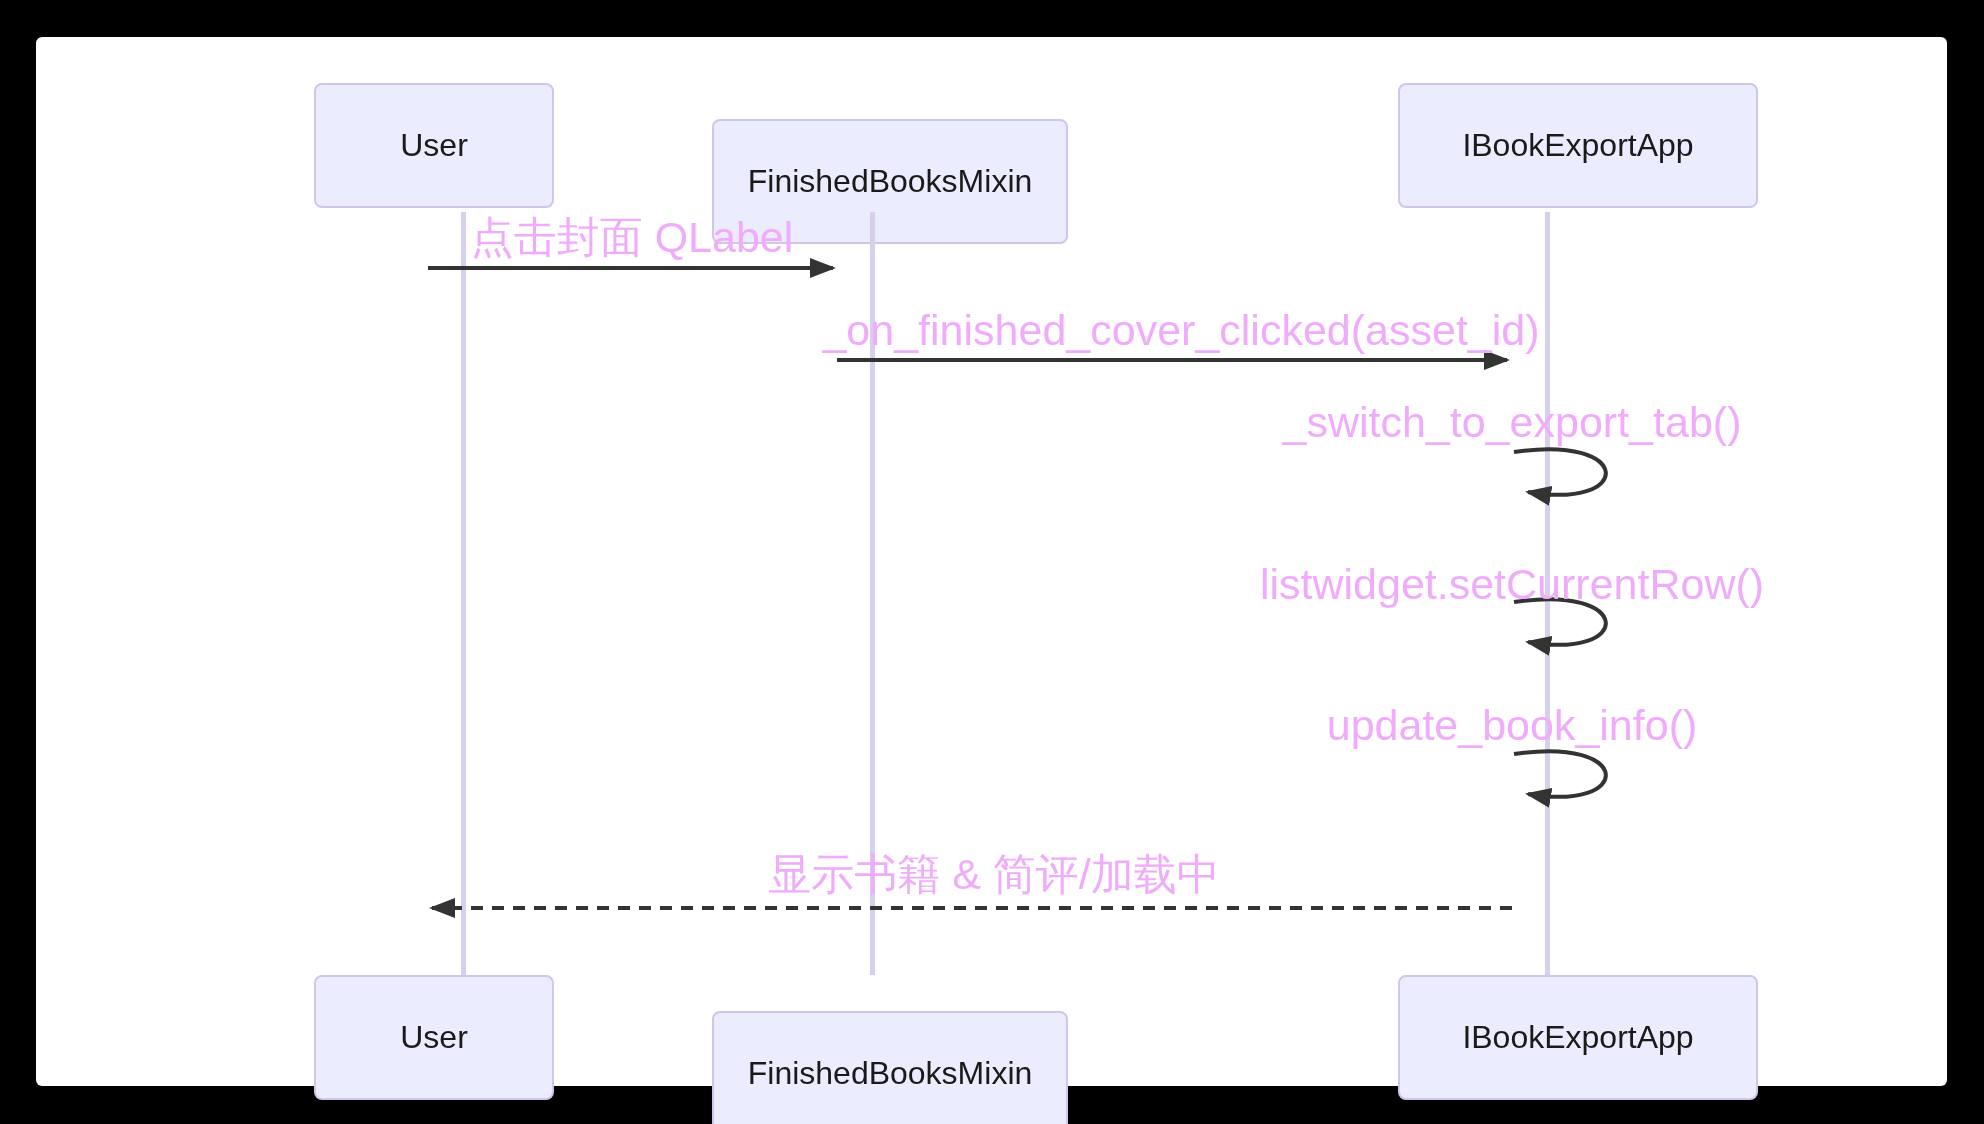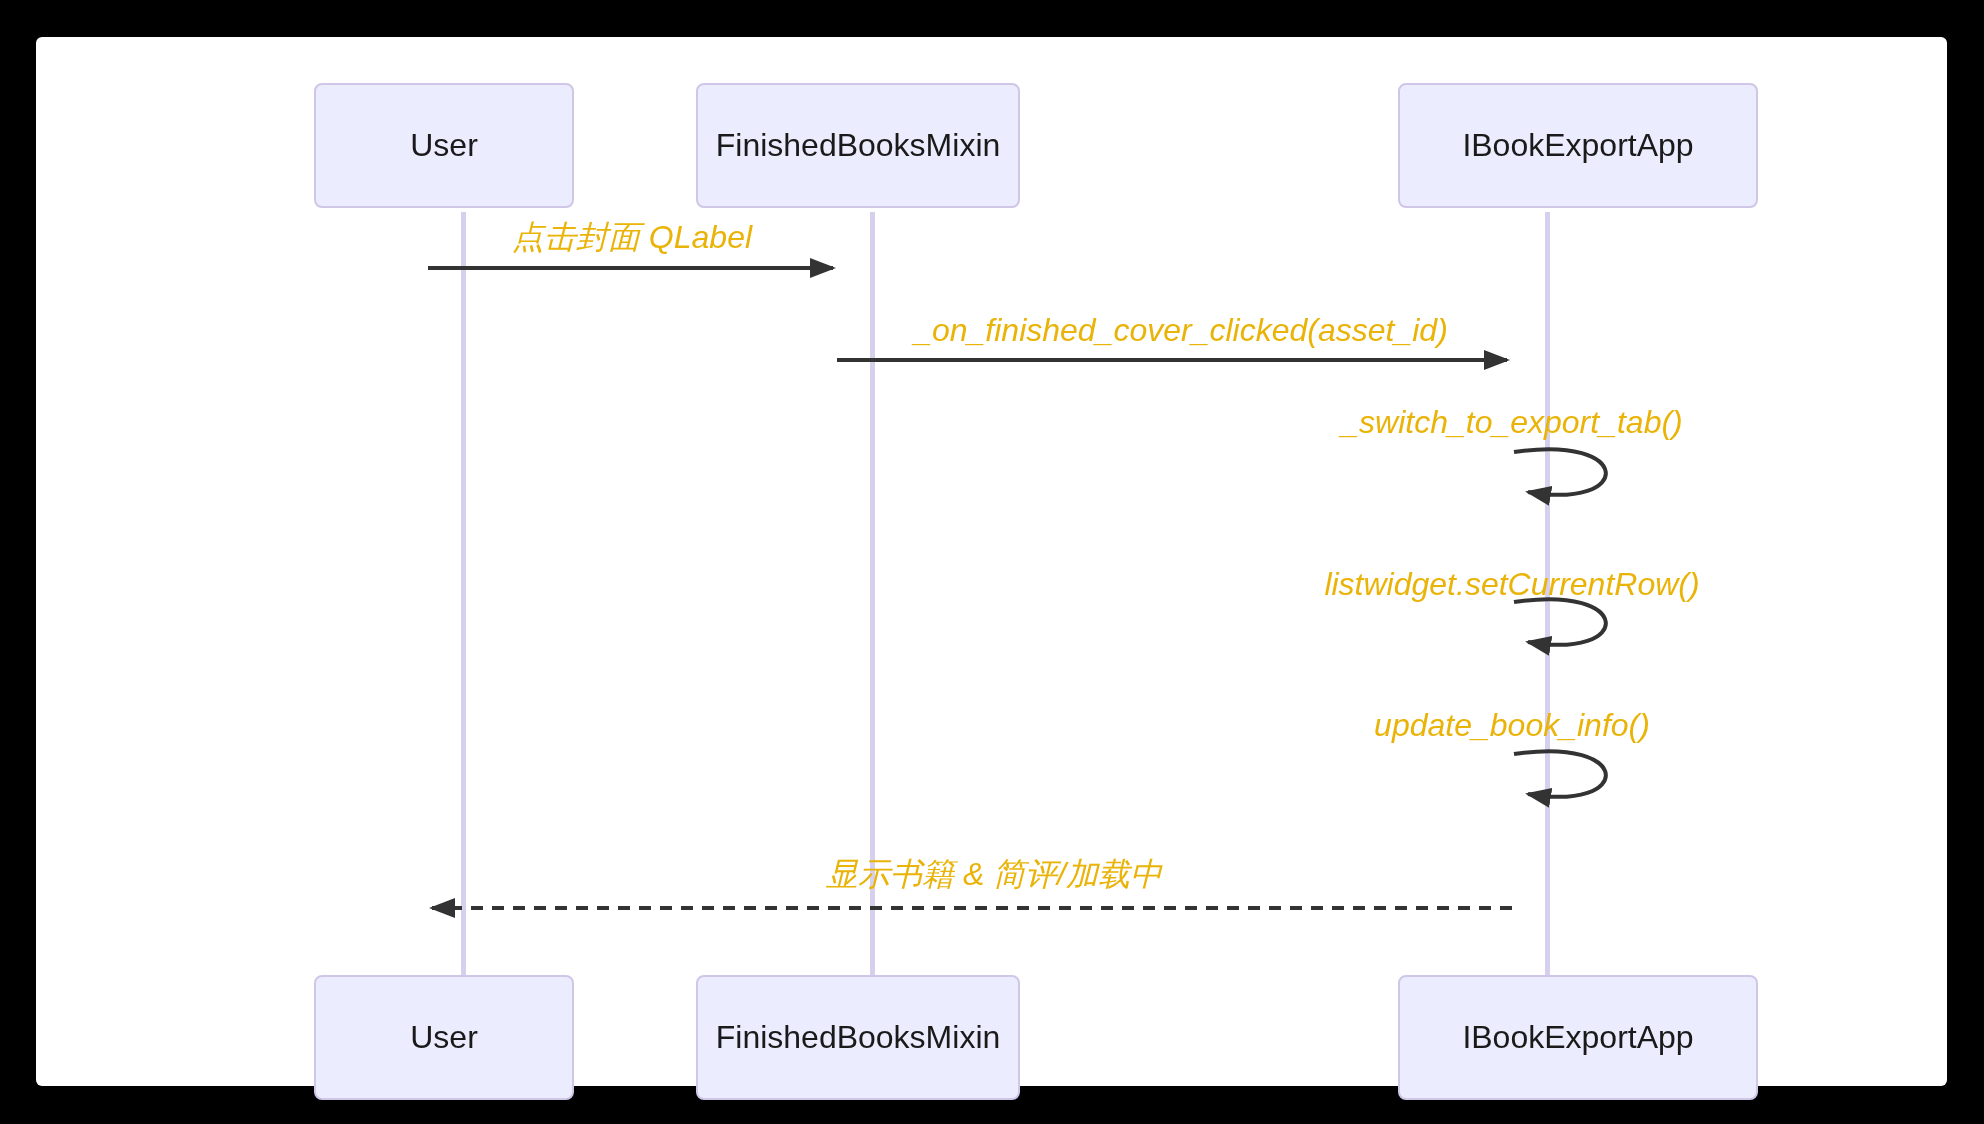--- a/index.html
+++ b/index.html
@@ -29,22 +29,22 @@
     display: flex;
     align-items: center;
     justify-content: center;
     box-sizing: border-box;
   }
   .actor-label {
     font-size: 32px;
     color: #1a1a1a;
     white-space: nowrap;
   }
-  .actor-user    { left: 278px;  width: 260px; }
-  .actor-fbm     { left: 660px;  width: 324px; }
+  .actor-user    { left: 278px;  width: 240px; }
+  .actor-fbm     { left: 676px;  width: 356px; margin-top: 36px; }
   .actor-ibea    { left: 1362px; width: 360px; }
   .row-top    { top: 46px; }
   .row-bottom { top: 938px; }
   .lifeline {
     position: absolute;
     top: 175px;
     height: 763px;
     width: 5px;
     background: #D6D0EE;
   }
@@ -54,24 +54,23 @@
   .arrow-layer {
     position: absolute;
     left: 0; top: 0;
     width: 1984px;
     height: 1124px;
     pointer-events: none;
   }
   .msg-label {
     position: absolute;
     transform: translate(-50%, -50%);
-    font-size: 32px;
-    color: #eab308;
+    font-size: 43px;
+    color: #f0abfc;
     white-space: nowrap;
-    font-style: italic;
   }
   .lbl-msg1   { left: 632px;  top: 238px; }
   .lbl-msg2   { left: 1181px; top: 330px; }
   .lbl-self1  { left: 1512px; top: 422px; }
   .lbl-self2  { left: 1512px; top: 584px; }
   .lbl-self3  { left: 1512px; top: 725px; }
   .lbl-return { left: 994px;  top: 875px; }
 </style>
 </head>
 <body>

